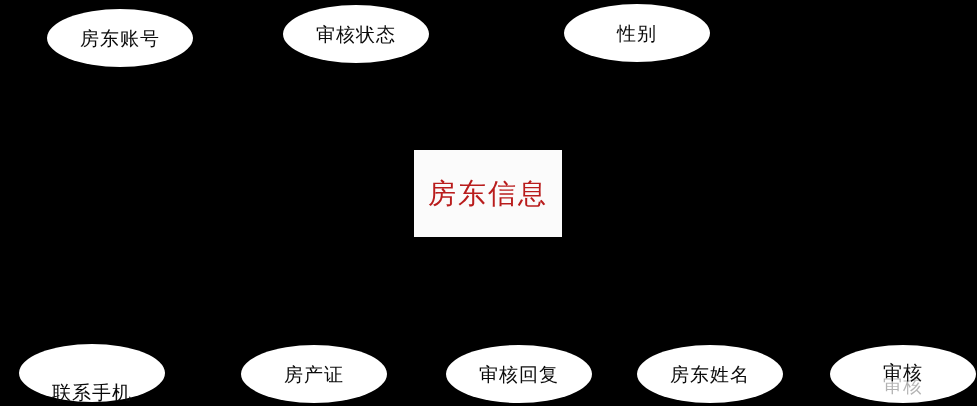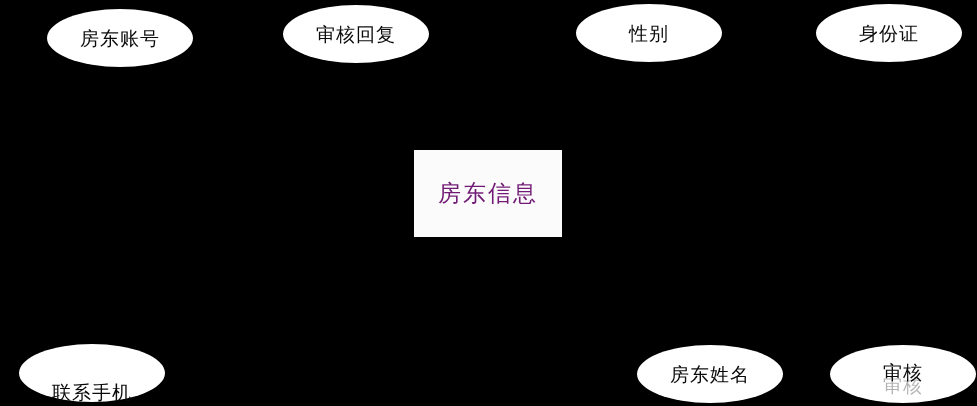--- a/index.html
+++ b/index.html
@@ -48,22 +48,22 @@
     color: #000000;
     display: flex;
     align-items: center;
     justify-content: center;
     text-align: center;
     white-space: nowrap;
     border: 0;
   }
 
   .entity-node .node-label {
-    font-size: 23px;
-    color: #701a75;
+    font-size: 28px;
+    color: #b91c1c;
     letter-spacing: 2px;
   }
 
   
   .ghost-label {
     position: absolute;
     left: 0;
     right: 0;
     top: 50%;
     margin-top: 4px;
@@ -78,40 +78,43 @@
 </head>
 <body>
 
 <div id="diagram-canvas">
 
   <div class="attr-node" style="left:47px; top:9px; width:146px; height:58px;">
     <span class="node-label">房东账号</span>
   </div>
 
   <div class="attr-node" style="left:283px; top:5px; width:146px; height:58px;">
-    <span class="node-label">审核回复</span>
+    <span class="node-label">审核状态</span>
   </div>
 
-  <div class="attr-node" style="left:576px; top:4px; width:146px; height:58px;text-align:right;">
+  <div class="attr-node" style="left:564px; top:4px; width:146px; height:58px;text-align:right;">
     <span class="node-label">性别</span>
   </div>
 
-  <div class="attr-node" style="left:816px; top:4px; width:146px; height:58px;">
-    <span class="node-label">身份证</span>
-  </div>
 
   <div class="entity-node" style="left:414px; top:150px; width:148px; height:87px;">
     <span class="node-label">房东信息</span>
   </div>
 
   <div class="attr-node" style="left:19px; top:344px; width:146px; height:58px;align-items:flex-end;">
     <span class="node-label">联系手机</span>
   </div>
 
+  <div class="attr-node" style="left:241px; top:345px; width:146px; height:58px;">
+    <span class="node-label">房产证</span>
+  </div>
 
+  <div class="attr-node" style="left:446px; top:345px; width:146px; height:58px;">
+    <span class="node-label">审核回复</span>
+  </div>
 
   <div class="attr-node" style="left:637px; top:345px; width:146px; height:58px;">
     <span class="node-label">房东姓名</span>
   </div>
 
   <div class="attr-node" style="left:830px; top:345px; width:146px; height:58px;font-family:Liberation Mono, monospace;">
     <span class="node-label">审核</span>
     <span class="ghost-label">审核</span>
   </div>
 

